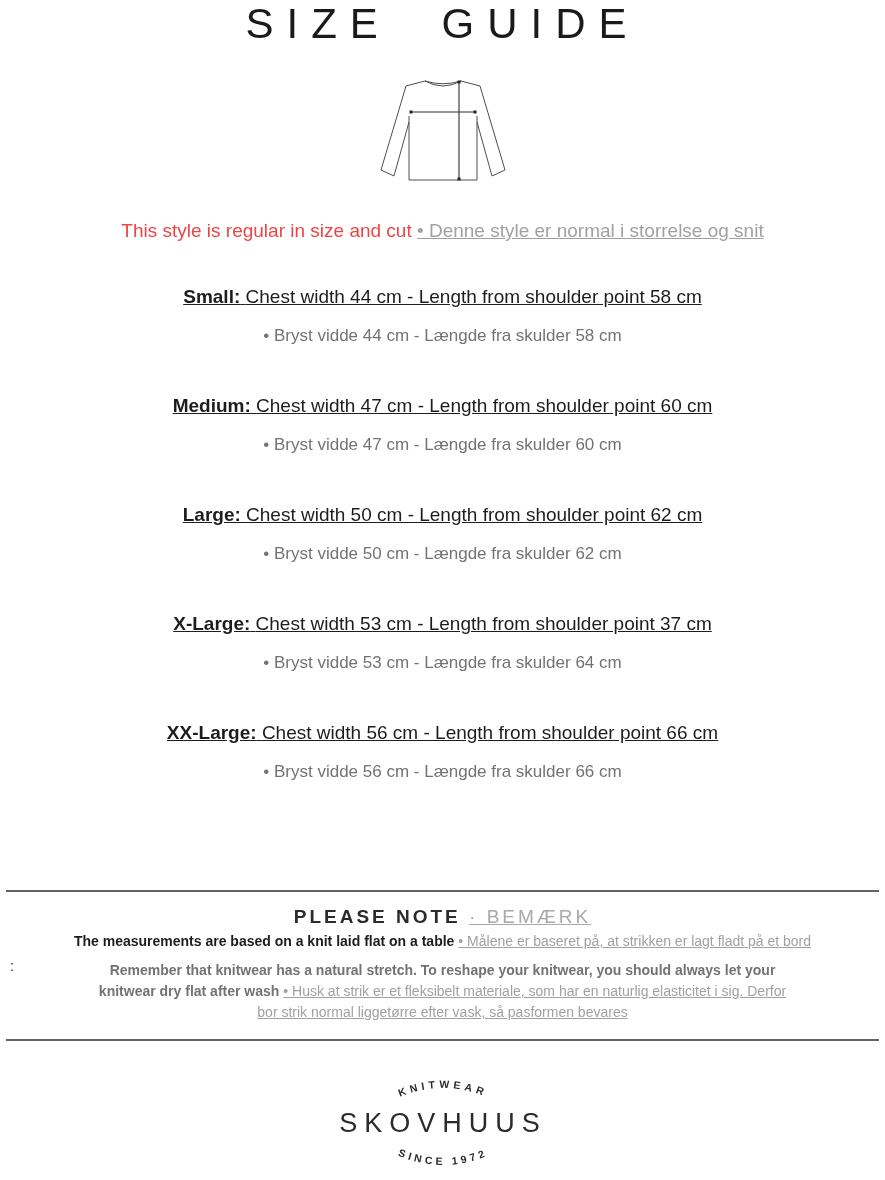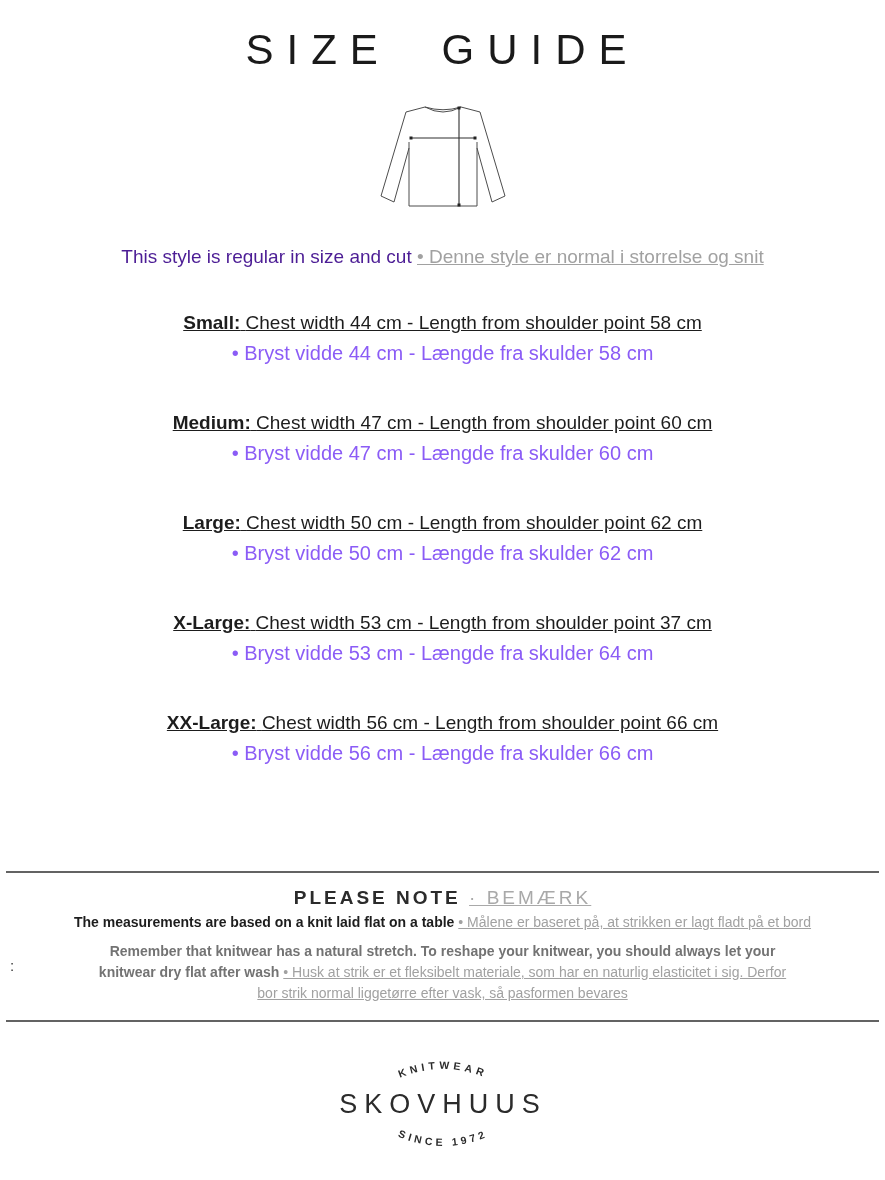--- a/index.html
+++ b/index.html
@@ -8,55 +8,54 @@
     width: 885px;
     height: 1180px;
     margin: 0 auto;
     background: #ffffff;
     font-family: "Liberation Sans", sans-serif;
     color: #1d1d1d;
     overflow: hidden;
   }
   .title {
     margin: 0;
-    padding-top: 26px;
     text-align: center;
     font-size: 42px;
     font-weight: 400;
     letter-spacing: 13px;
     word-spacing: 26px;
     color: #1a1a1a;
   }
   .sweater {
     display: block;
     margin: 24px auto 0;
   }
   .style-note {
     margin: 26px 0 0;
     text-align: center;
     font-size: 19px;
     line-height: 26px;
   }
-  .en-dark { color: #4c1d95; }
+  .en-dark { color: #ef4444; }
   .da { color: #a1a1a1; text-decoration: underline; }
   .size-list { margin-top: 40px; }
   .size-row { text-align: center; margin: 0 0 44px; }
   .size-row .line-en {
     margin: 0;
     font-size: 19px;
     line-height: 26px;
     color: #1d1d1d;
     text-decoration: underline;
   }
   .size-row .line-en strong { font-weight: 700; }
   .size-row .line-da {
-    margin: 4px;
-    font-size: 20px;
+    margin: 13px;
+    font-size: 17px;
     line-height: 26px;
-    color: #8b5cf6;
+    color: #737373;
   }
   .rule {
     height: 2px;
     background: #636363;
     margin: 0 6px;
   }
   .rule-top { margin-top: 105px; }
   .rule-bottom { margin-top: 16px; }
   .note-heading {
     margin: 14px 0 0;

